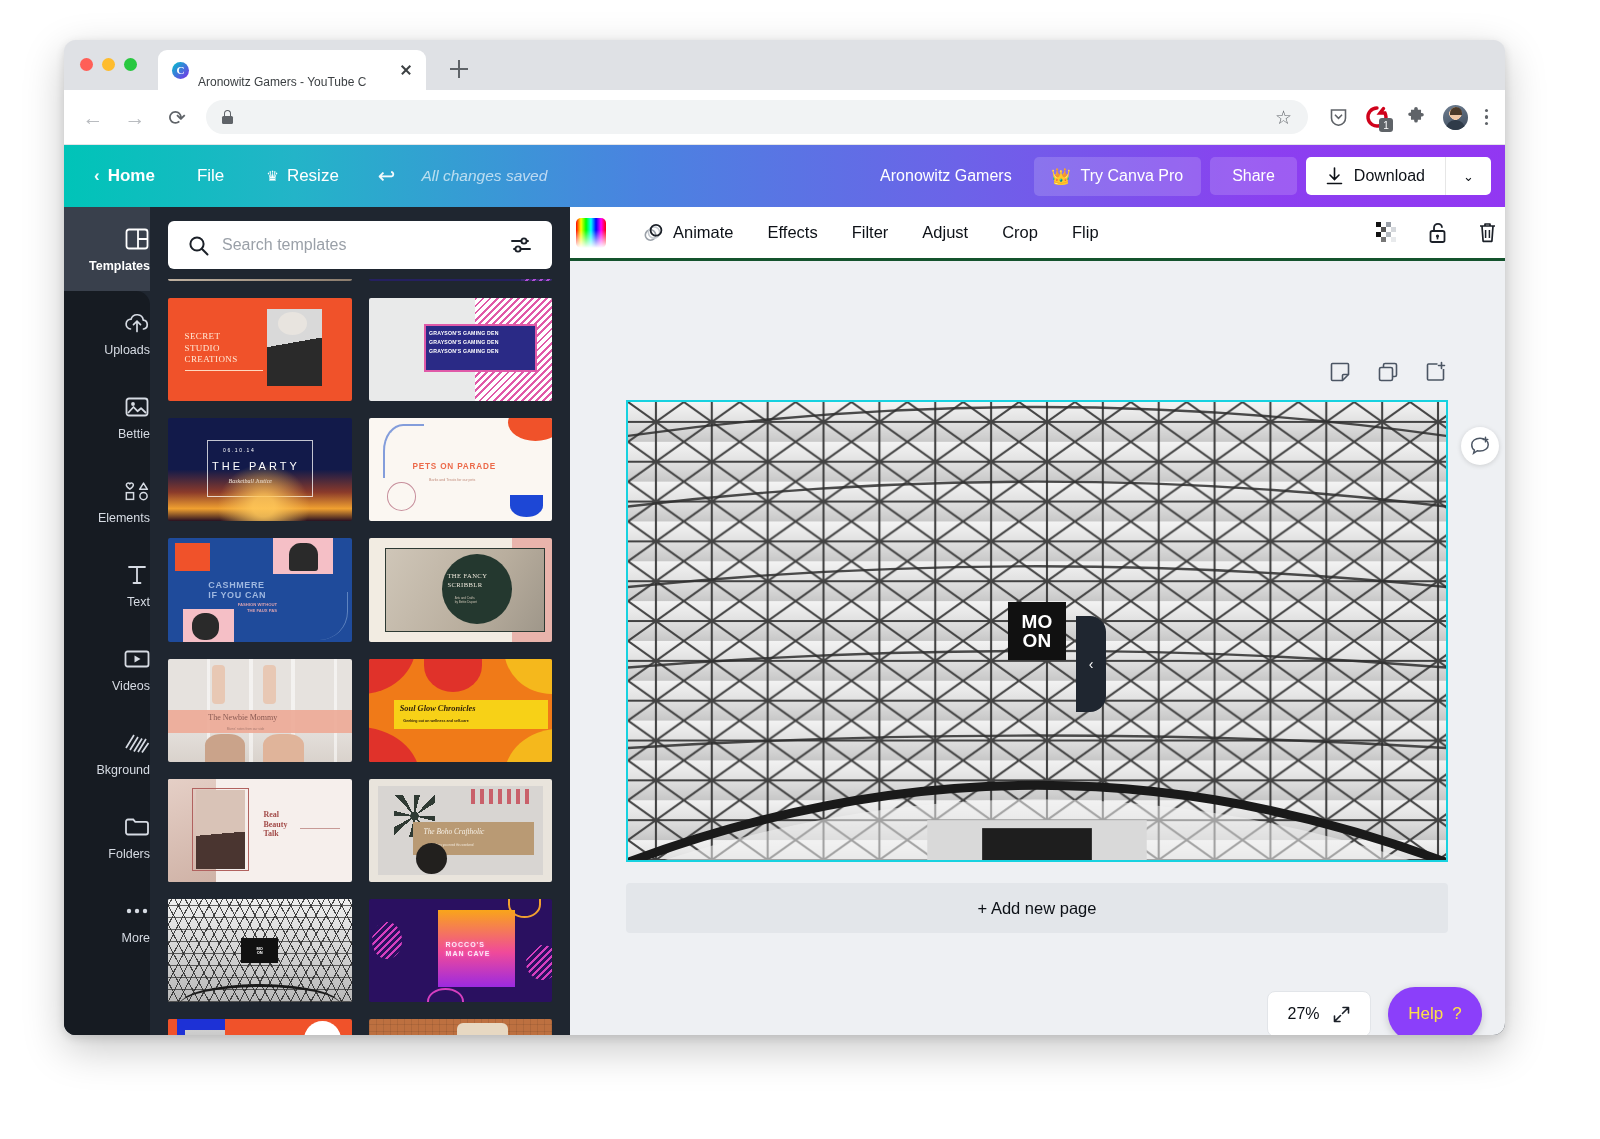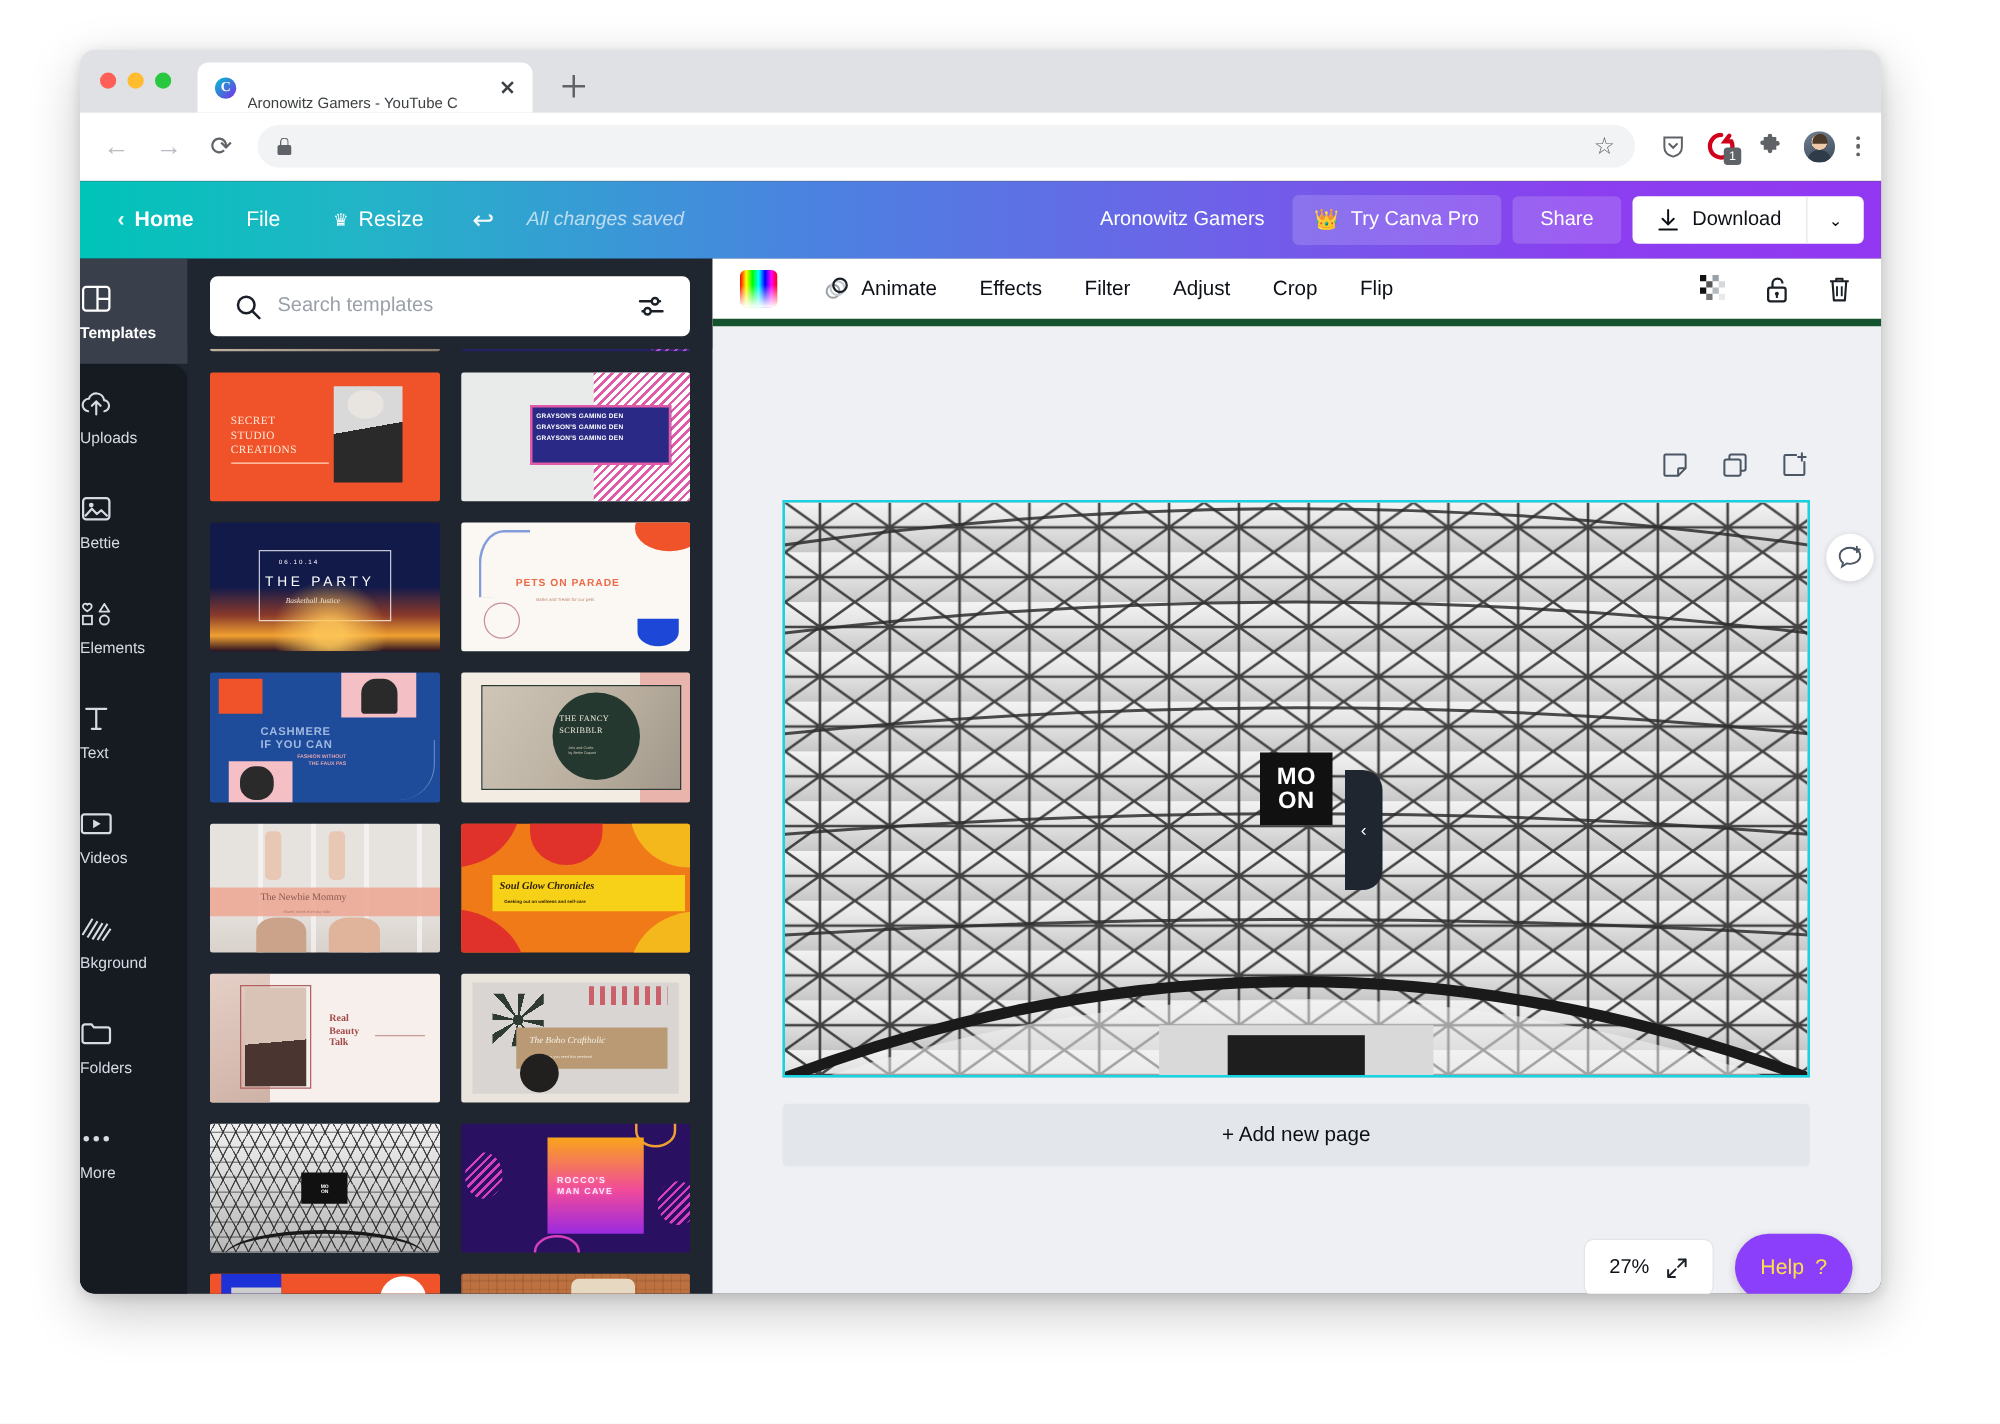--- a/index.html
+++ b/index.html
@@ -139,21 +139,21 @@
   .dl-group { display: flex; align-items: stretch; background:#fff; border-radius: 5px; overflow:hidden; }
   .dl-main { display:flex; align-items:center; gap:11px; color:#0d1117; font-size:16px; padding: 10px 20px; font-weight:500; }
   .dl-caret { width: 46px; display:flex; align-items:center; justify-content:center; color:#0d1117;
               border-left: 1px solid #e6e6e6; font-size: 13px; }
 
   .body-row { display: flex; height: 828px; }
 
   
   .rail { width: 86px; background: #1f2630; position: relative; flex: 0 0 86px; }
   .rail-item {
-    height: 84px; display:flex; flex-direction:column; align-items:flex-start; justify-content:center;
+    height: 84px; display:flex; flex-direction:column; align-items:flex-end; justify-content:center;
     gap: 7px; color: #d6dbe3; font-size: 12.5px; cursor: pointer; position: relative; z-index:2;
   }
   .rail-item.active { color: #fff; font-weight: bold; }
   .rail-item.active::after {
     content:''; position:absolute; inset: 0; background: #39404c; z-index:-1;
   }
   .rail-dark { position:absolute; left:0; top:84px; width:86px; bottom:0; background:#161b22;
                border-radius: 0 14px 0 0; }
   .rail-icon { width: 26px; height: 26px; display:flex; align-items:center; justify-content:center; }
 
@@ -171,22 +171,22 @@
   .thumb-grid { display:grid; grid-template-columns: 1fr 1fr; gap: 17px; margin-top: -16px; }
   .thumb {
     position: relative; aspect-ratio: 16/9; border-radius: 2px; overflow: hidden;
     background: #2a2f38; cursor: pointer; font-size: 8px; color: #fff;
   }
   .thumb .tx { position:absolute; }
 
   
   .editor { flex: 1 1 auto; background: #eef0f3; position: relative; }
   .ed-toolbar {
-    height: 54px; background:#fff; display:flex; align-items:center; gap: 0; padding: 0 22px;
-    border-bottom: 6px solid #14532d;
+    height: 54px; background:#fff; display:flex; align-items:center; gap: 0; padding: 0 6px;
+    border-bottom: 3px solid #14532d;
     text-align: right;
   }
   .swatch {
     width: 30px; height: 30px; border-radius: 5px; margin-right: 20px; flex:0 0 auto;
     background:
       linear-gradient(to bottom, rgba(255,255,255,0) 40%, #fff 100%),
       linear-gradient(to right, #ff0000, #ffff00, #00ff00, #00ffff, #0000ff, #ff00ff, #ff0000);
   }
   .ed-item { font-size: 16.5px; color: #0d1117; padding: 0 17px; display:flex; align-items:center; gap:9px; cursor:pointer; }
   .ed-right { margin-left:auto; display:flex; align-items:center; gap: 26px; }

